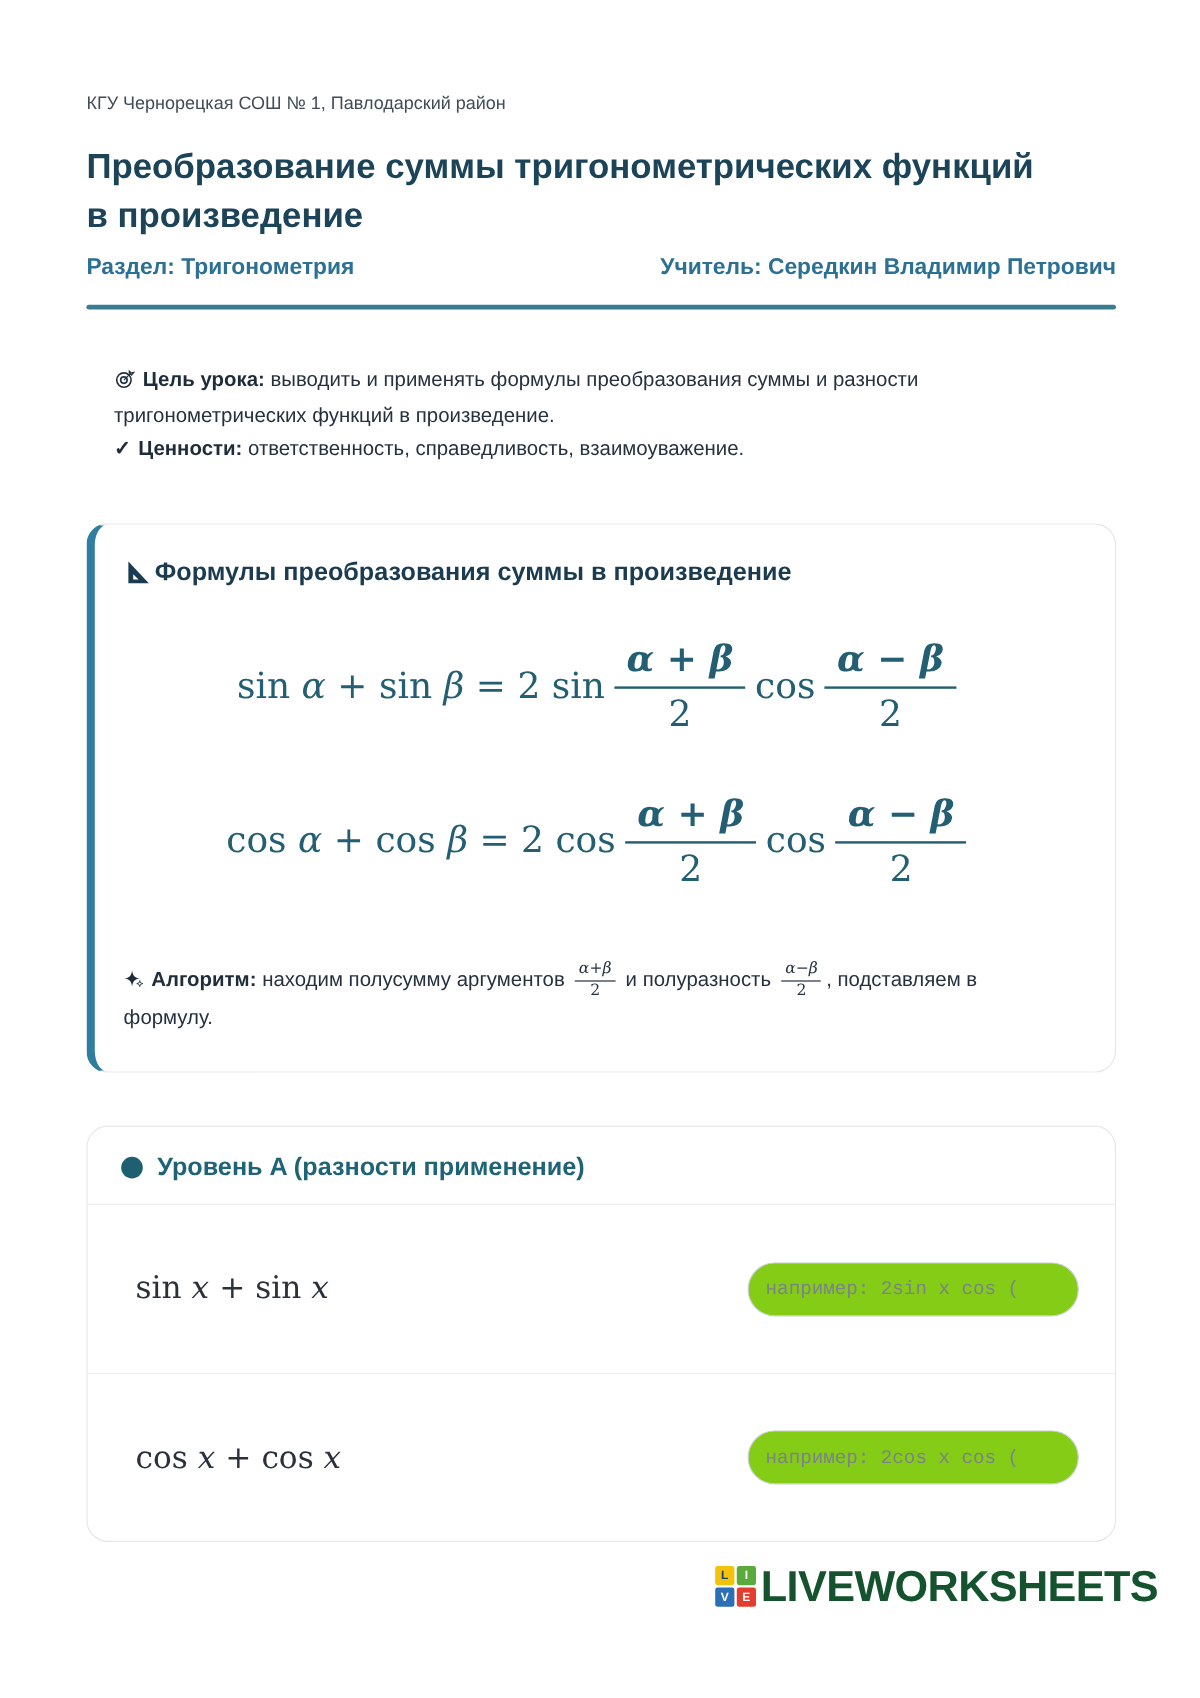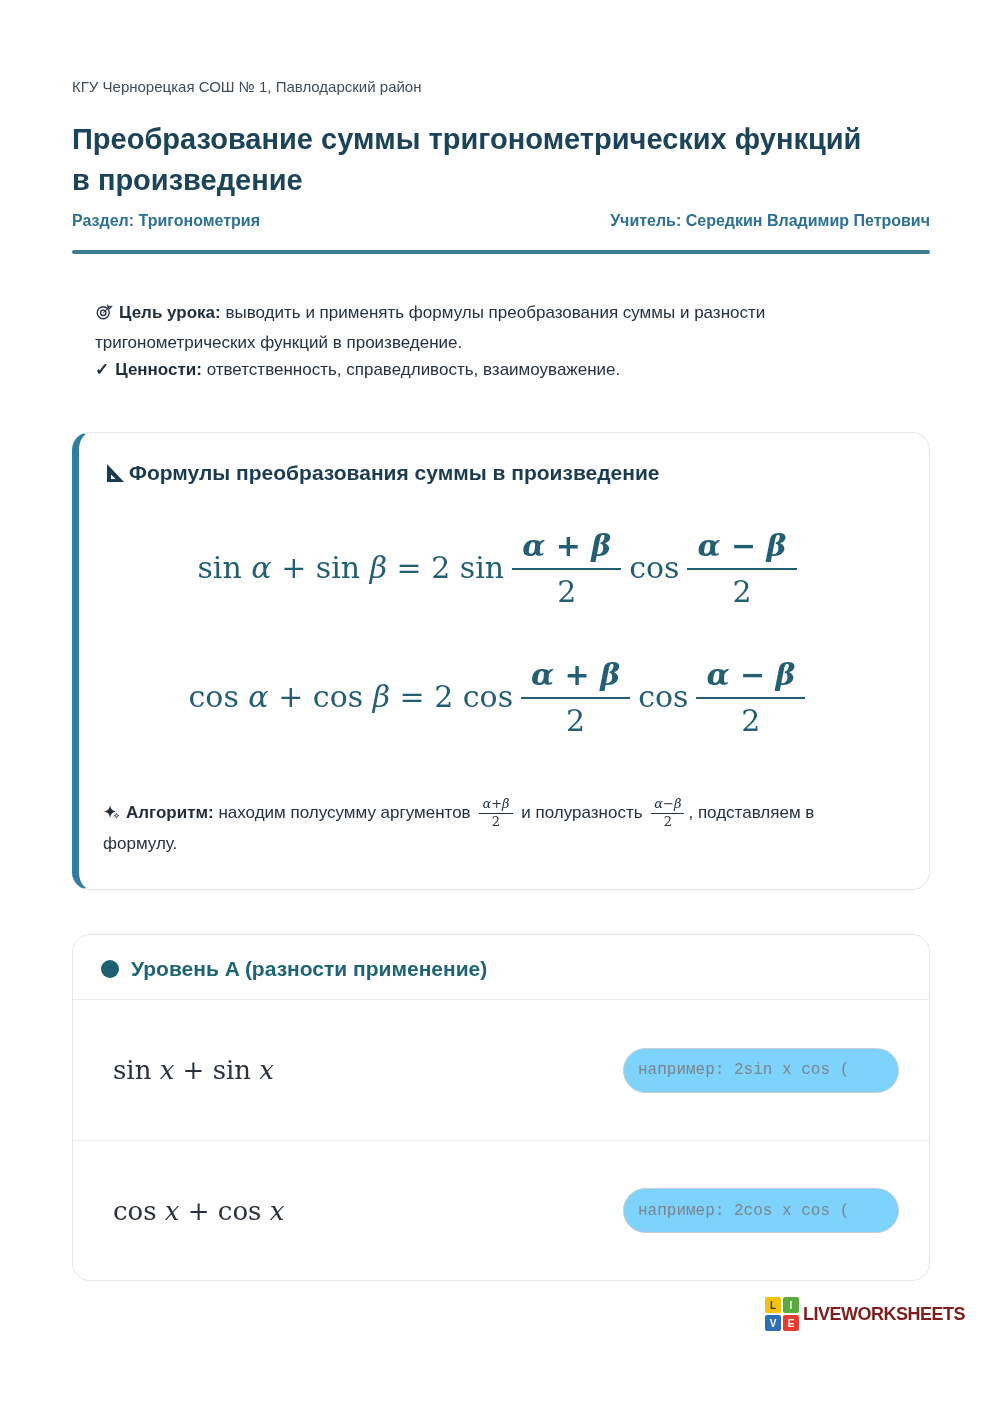--- a/index.html
+++ b/index.html
@@ -14,21 +14,21 @@
   .content { padding:0 70px 0 72px; }
 
   
   .school { margin-top:78px; font-size:15px; color:#414c57; }
   .page-title {
     margin-top:24px; max-width:790px;
     font-size:29px; font-weight:700; line-height:1.4; color:#1c4459;
   }
   .meta-row {
     margin-top:12px; display:flex; justify-content:space-between; align-items:baseline;
-    font-size:16px; font-weight:700; color:#2c7093;
+    font-size:19px; font-weight:700; color:#2c7093;
   }
   .date-line { margin-top:24px; margin-left:16px; font-size:17px; color:#2f3b49; }
   .rule { margin-top:20px; height:4px; background:#3a7c92; border-radius:2px; }
 
   
   .goal-block { margin:46px 0 0 23px; width:724px; font-size:17px; line-height:1.58; color:#25313f; }
   .goal-block b { color:#1f2c3a; }
   .inline-icon { display:inline-block; vertical-align:-3px; margin-right:6px; }
   .check { font-weight:700; margin-right:6px; color:#1f2c3a; }
 
@@ -72,34 +72,34 @@
   }
   .bullet-circle { width:18px; height:18px; border-radius:50%; background:#1e5f71; flex:0 0 auto; }
   .task-row {
     height:140px; display:flex; align-items:center; justify-content:space-between;
     padding:0 30px 0 40px;
   }
   .task-row + .task-row { border-top:1.5px solid #eef1f3; }
   .task-expr { font-family:"DejaVu Serif", serif; font-size:26px; color:#2b313b; }
   .answer-input {
     width:276px; height:45px; border:1.6px solid #c7cdd3; border-radius:24px;
-    padding:0 10px 0 14px; outline:none; background:#7dd3fc;
+    padding:0 10px 0 14px; outline:none; background:#84cc16;
     font-family:"Liberation Mono", monospace; font-size:16px; color:#4c545c;
   }
   .answer-input::placeholder { color:#7b838b; }
 
   
   .footer { margin-top:16px; display:flex; justify-content:flex-end; align-items:center; padding-right:35px; gap:4px; }
   .logo-grid { display:grid; grid-template-columns:16px 16px; grid-template-rows:16px 16px; gap:2px; }
   .logo-sq {
     display:flex; align-items:center; justify-content:center;
     font-size:10px; font-weight:700; color:#fff; border-radius:2px;
     font-family:"Liberation Sans", sans-serif;
   }
-  .logo-text { font-size:18px; font-weight:700; color:#7f1d1d; letter-spacing:-0.5px; }
+  .logo-text { font-size:36px; font-weight:700; color:#14532d; letter-spacing:-0.5px; }
 </style>
 </head>
 <body>
 
 <div class="content">
 
   <div class="school">КГУ Чернорецкая СОШ № 1, Павлодарский район</div>
 
   <h1 class="page-title">Преобразование суммы тригонометрических функций в произведение</h1>
 

